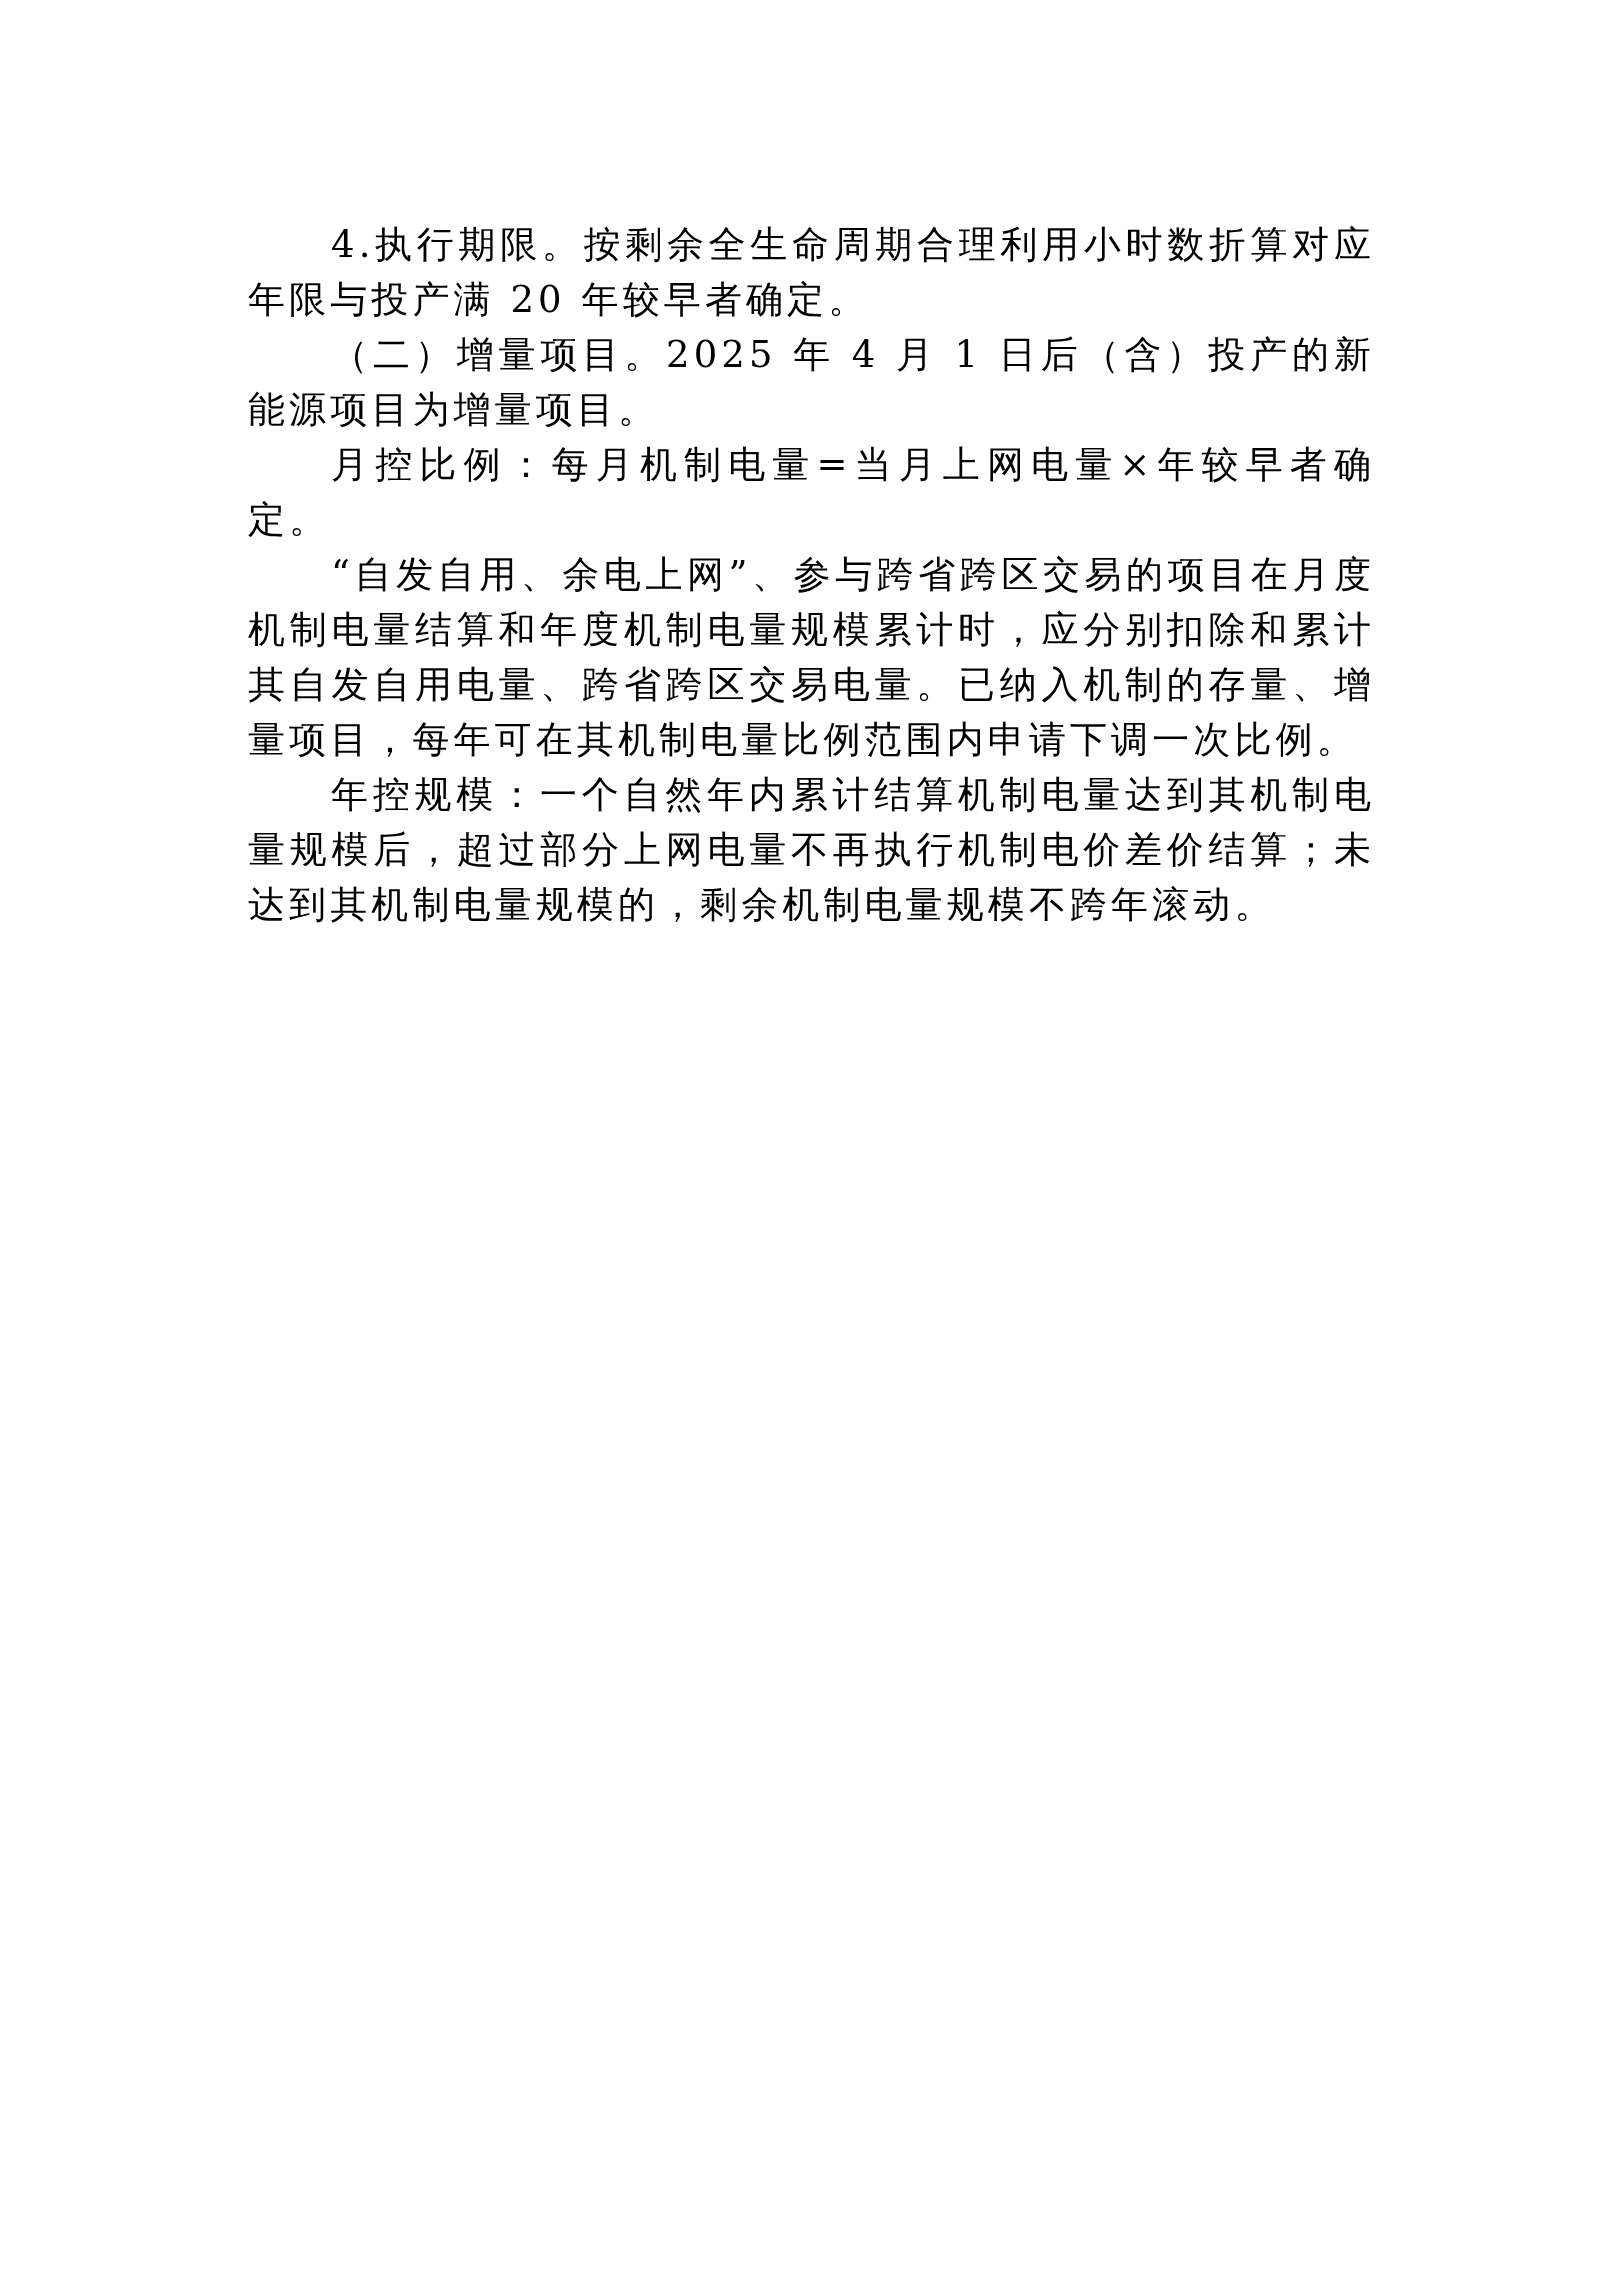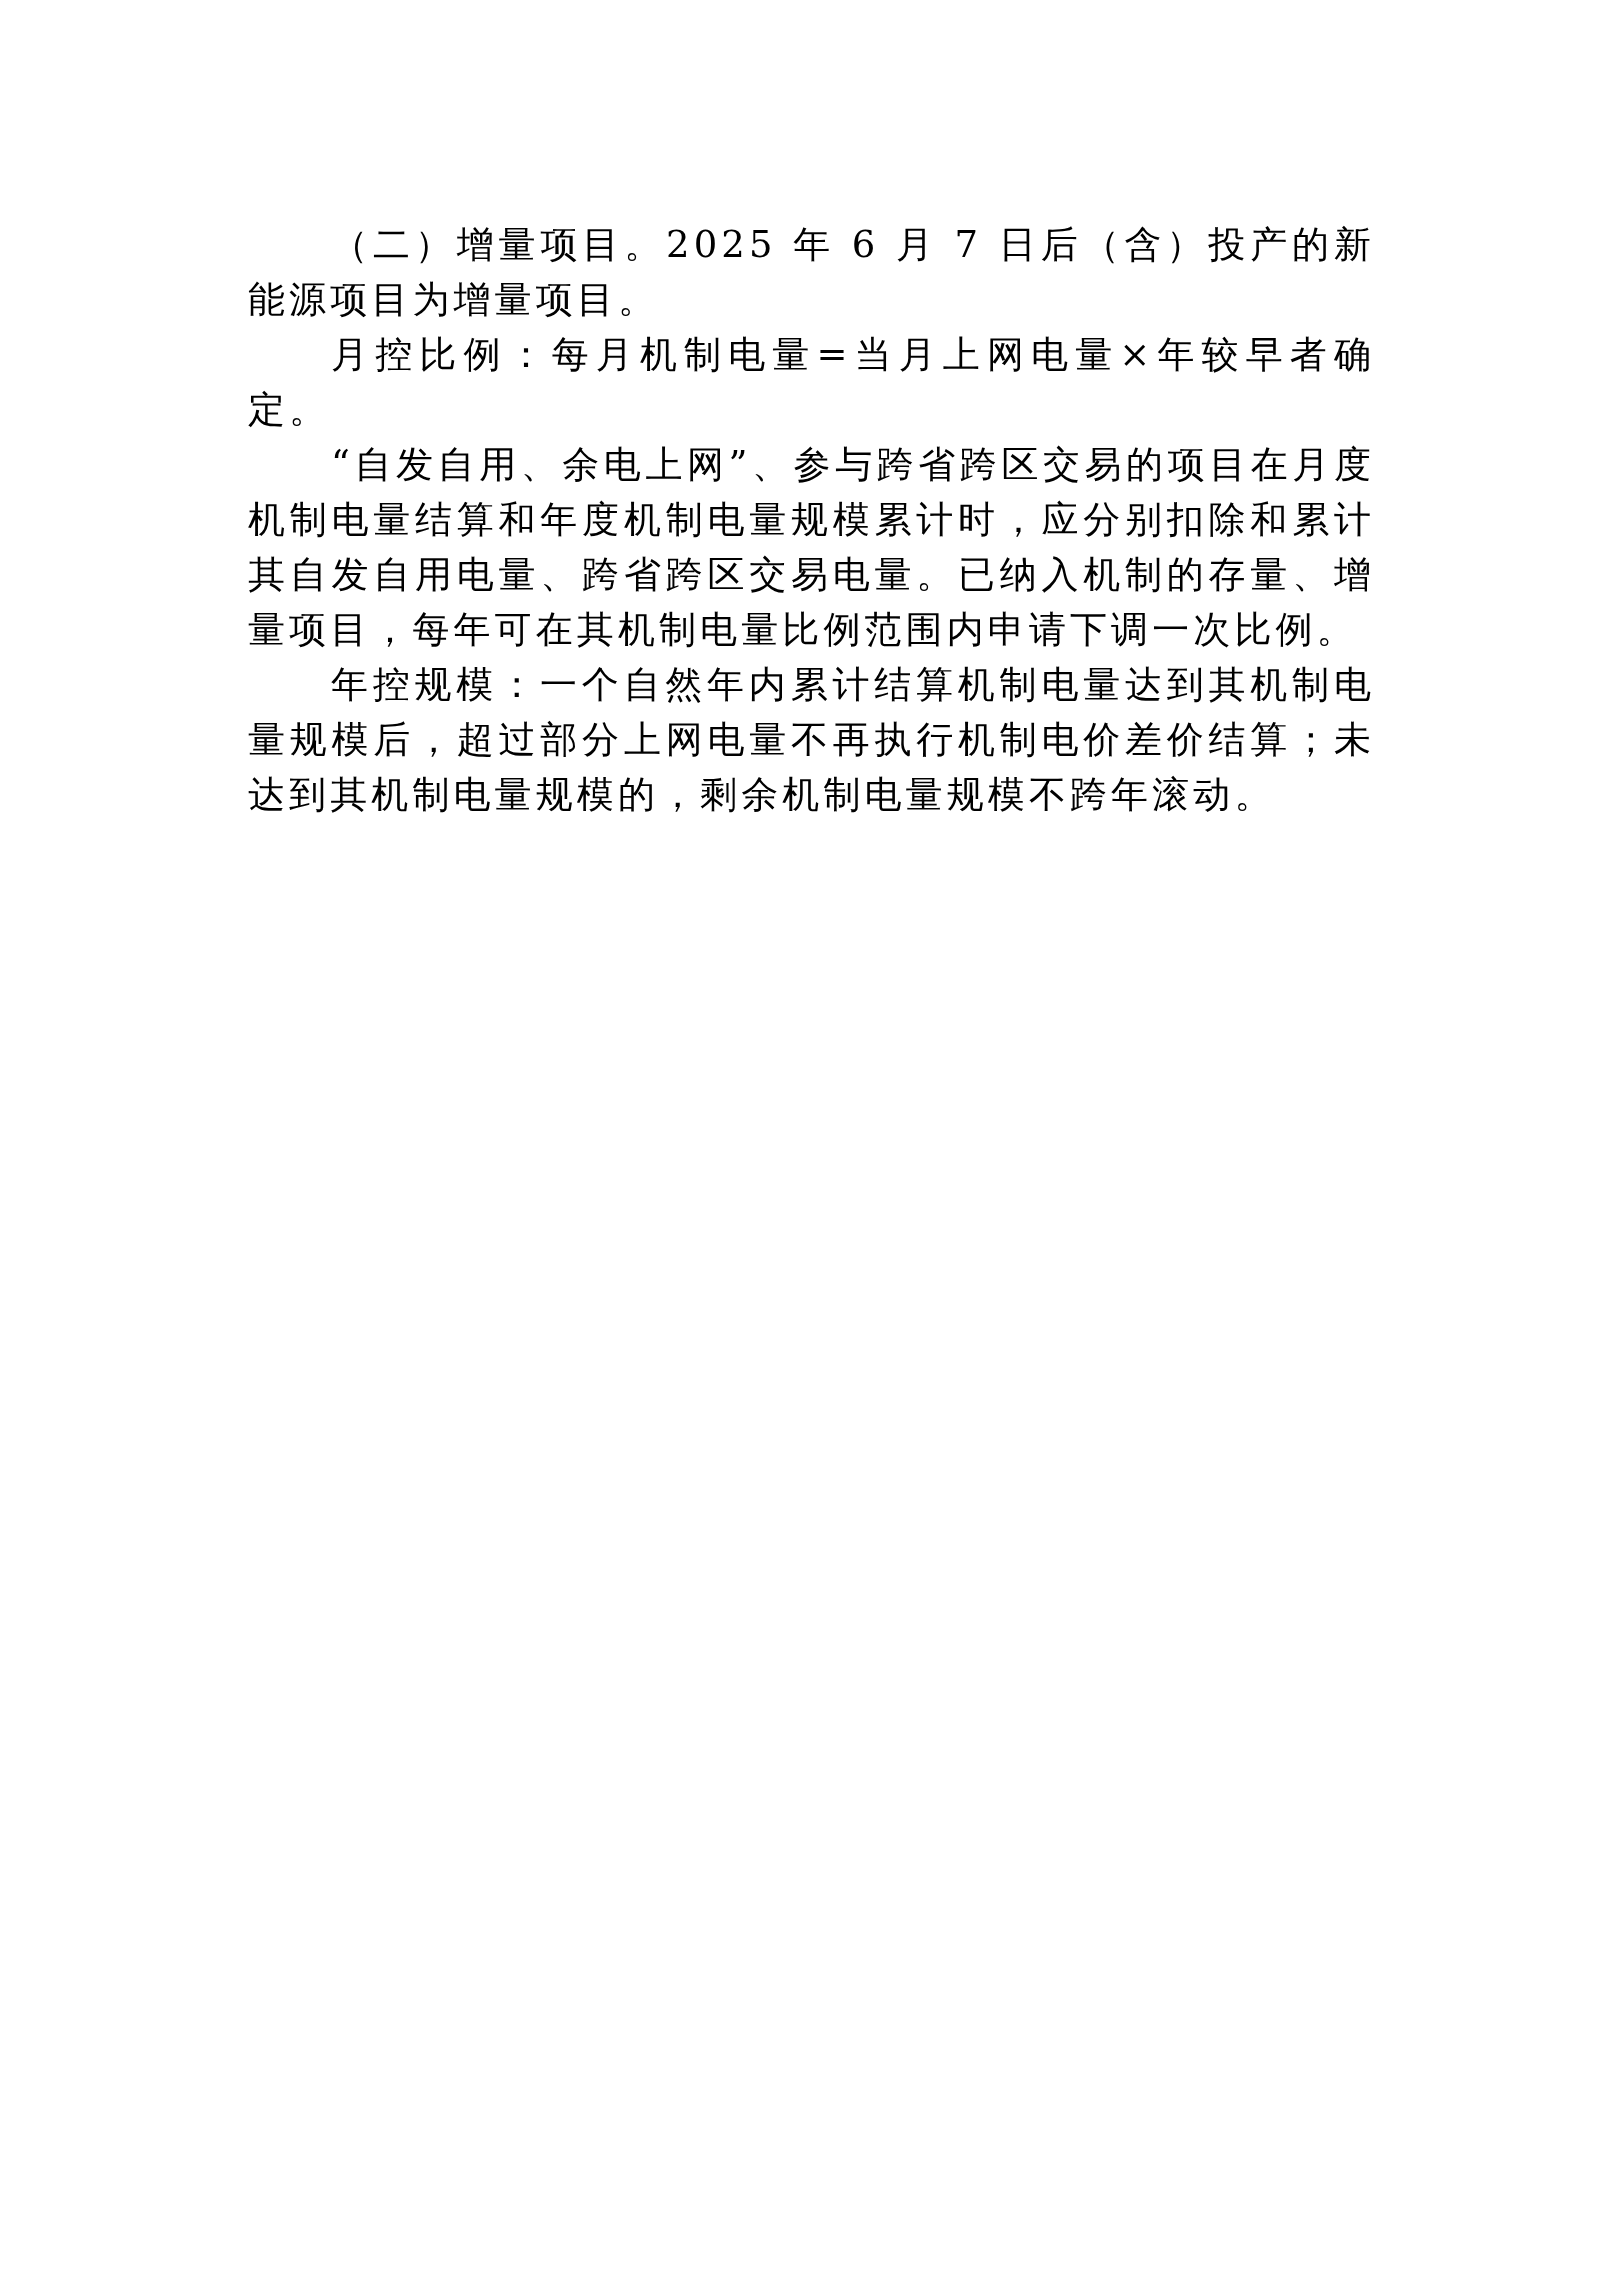--- a/index.html
+++ b/index.html
@@ -33,18 +33,19 @@
       word-break: break-all;
     }
     .para.heading-inline {
       text-indent: 83px;
     }
   </style>
 </head>
 <body>
 
 <div class="page">
-  <p class="para heading-inline">（二）增量项目。2025 年 6 月 7 日后（含）投产的新能源项目为增量项目。</p>
+  <p class="para">4.执行期限。按剩余全生命周期合理利用小时数折算对应年限与投产满 20 年较早者确定。</p>
+  <p class="para heading-inline">（二）增量项目。2025 年 4 月 1 日后（含）投产的新能源项目为增量项目。</p>
   <p class="para">月控比例：每月机制电量=当月上网电量×年较早者确定。</p>
   <p class="para">“自发自用、余电上网”、参与跨省跨区交易的项目在月度机制电量结算和年度机制电量规模累计时，应分别扣除和累计其自发自用电量、跨省跨区交易电量。已纳入机制的存量、增量项目，每年可在其机制电量比例范围内申请下调一次比例。</p>
   <p class="para">年控规模：一个自然年内累计结算机制电量达到其机制电量规模后，超过部分上网电量不再执行机制电价差价结算；未达到其机制电量规模的，剩余机制电量规模不跨年滚动。</p>
 </div>
 
 
 </body></html>

